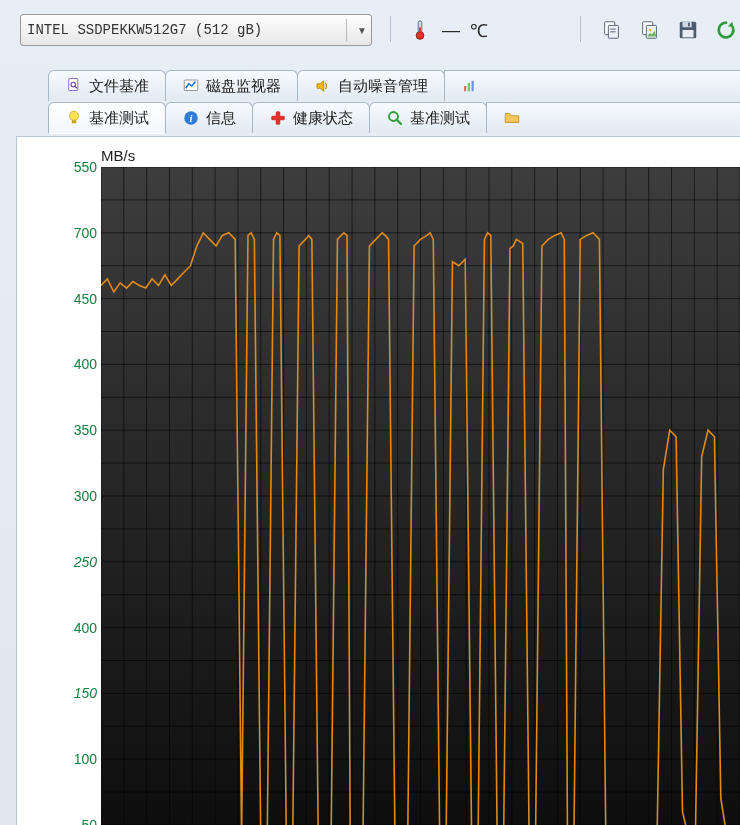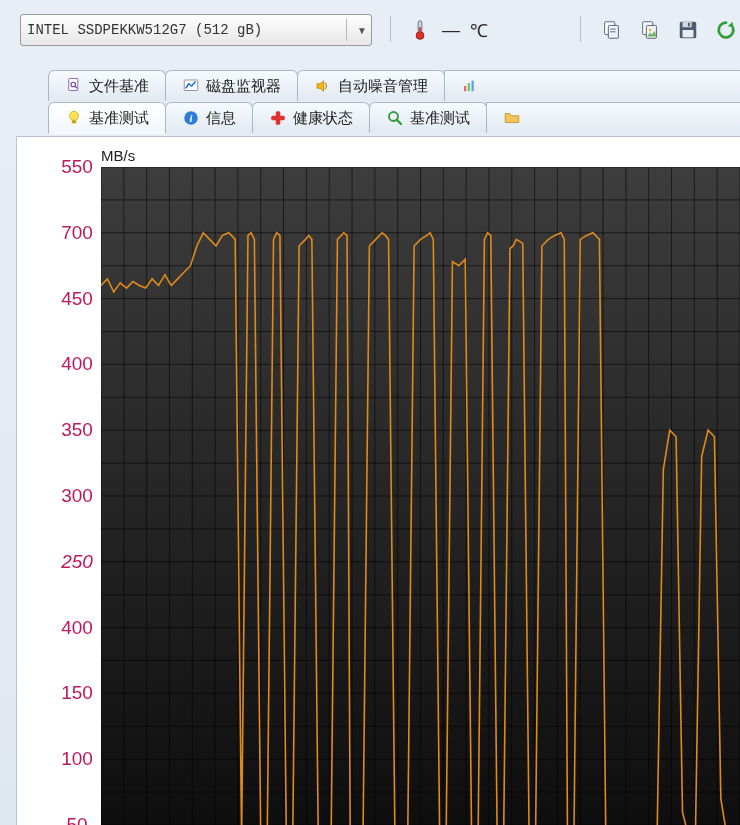--- a/index.html
+++ b/index.html
@@ -35,21 +35,21 @@
   cursor:default;white-space:nowrap;font-size:15px;color:#202020;}
 .tab.active{background:linear-gradient(#ffffff,#f2f7fc);position:relative;z-index:3;
   border-bottom:1px solid #fff;}
 .tab.trail{flex:1;border-radius:0;border-right:none;}
 .tab svg,.tab .ic{width:18px;height:18px;flex:none;}
 
 .chart-panel{position:absolute;left:16px;top:136px;right:0;bottom:0;
   background:#fff;border:1px solid #b8c4d2;border-right:none;border-bottom:none;}
 .chart-area{position:absolute;left:12px;top:30px;right:0;bottom:0;}
 .y-label{position:absolute;right:calc(100% - 68px);transform:translateY(-50%);
-  font-size:19px;color:#be185d;text-align:center;width:40px;}
+  font-size:14px;color:#15803d;text-align:right;width:40px;}
 .unit-label{position:absolute;left:72px;top:-20px;font-size:15px;color:#202020;text-align:center;}
 .plot{position:absolute;left:72px;top:0;right:0;bottom:0;
   background:linear-gradient(#3d3d3d 0%,#232323 55%,#0e0e0e 100%);}
 .plot svg{position:absolute;inset:0;width:100%;height:100%;}
 </style>
 </head>
 <body>
 
 <div class="window">
 
@@ -175,21 +175,21 @@
       </svg>
     </div>
   </div>
 
   <div class="chart-panel">
     <div class="chart-area">
       <div class="unit-label">MB/s</div>
       <div id="y-ticks">
           <div class="y-label" style="top: 658px;">50</div>
           <div class="y-label" style="top: 592.2px;">100</div>
-          <div class="y-label" style="top: 526.4px;">150</div>
+          <div class="y-label" style="top: 526.4px; font-style: italic;">150</div>
           <div class="y-label" style="top: 460.6px;">400</div>
           <div class="y-label" style="top: 394.8px; font-style: italic;">250</div>
           <div class="y-label" style="top: 329px;">300</div>
           <div class="y-label" style="top: 263.2px;">350</div>
           <div class="y-label" style="top: 197.4px;">400</div>
           <div class="y-label" style="top: 131.6px;">450</div>
           <div class="y-label" style="top: 65.8px;">700</div>
           <div class="y-label" style="top: 0px;">550</div>
         </div>
       <div class="plot">

